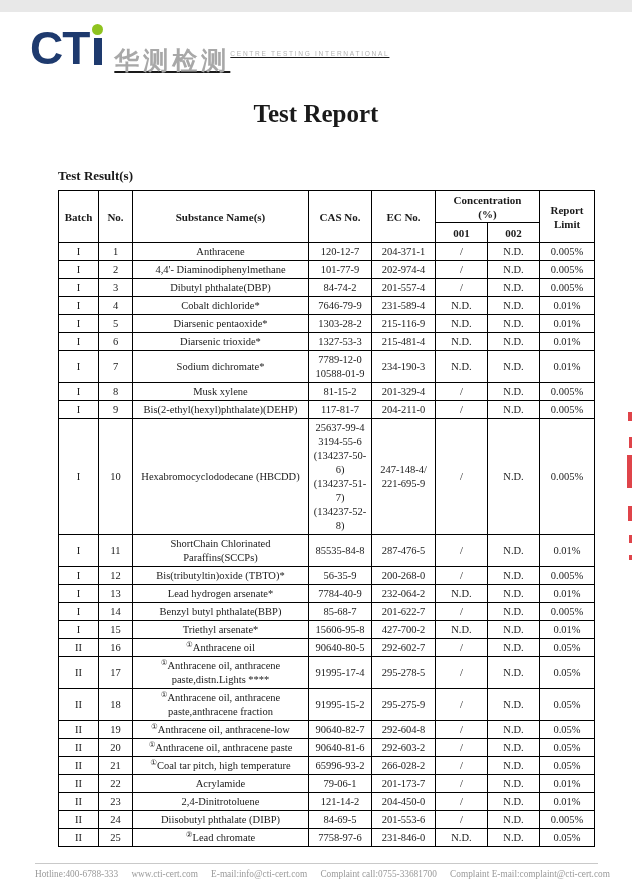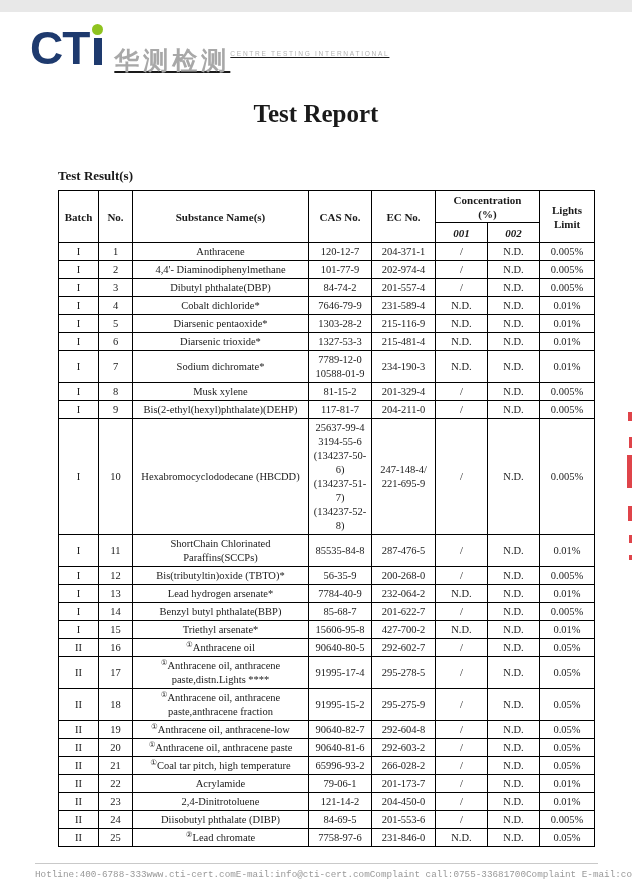--- a/index.html
+++ b/index.html
@@ -49,41 +49,41 @@
     position:absolute; top:178px; left:58px; width:536px;
     border-collapse:collapse; table-layout:fixed; font-size:10.5px;
   }
   table.results th, table.results td {
     border:1px solid #000; text-align:center; vertical-align:middle;
     padding:1.5px 2px; line-height:14px; white-space:pre-line;
     overflow:hidden;
   }
   table.results th { font-weight:bold; font-size:11px; }
   thead tr.main-head th { height:29px; }
-  thead tr.sub-head th { height:20px;font-style:italic; }
+  thead tr.sub-head th { height:20px; }
   td sup { font-size:7.5px; vertical-align:super; line-height:0; }
   col.c-batch{width:40px} col.c-no{width:34px} col.c-sub{width:176px}
   col.c-cas{width:63px} col.c-ec{width:64px} col.c-001{width:52px}
   col.c-002{width:52px} col.c-limit{width:55px}
 
   
   .stamp-fragment { position:absolute; background:var(--stamp-red,#d9232a); opacity:.85; }
   .sf1{right:0; top:400px; width:4px; height:9px;}
   .sf2{right:0; top:425px; width:3px; height:11px;}
   .sf3{right:0; top:443px; width:5px; height:33px;}
   .sf4{right:0; top:494px; width:4px; height:15px;}
   .sf5{right:0; top:523px; width:3px; height:8px;}
   .sf6{right:0; top:543px; width:3px; height:5px;}
 
   
   .footer-rule { position:absolute; top:851px; left:35px; right:34px; border-top:1px solid #c9c9c9; }
   .footer-text {
     position:absolute; top:857px; left:35px; right:22px;
     display:flex; justify-content:space-between;
-    font-family:Liberation Mono, monospace; font-size:9.3px; color:#999;
+    font-family:Liberation Serif, serif; font-size:9.3px; color:#999;
     white-space:nowrap;
   }
 </style>
 </head>
 <body>
 
 <div class="page">
 
   <div class="logo">
     <div class="logo-row">
@@ -117,21 +117,21 @@
     </colgroup>
     <thead>
       <tr class="main-head">
         <th rowspan="2">Batch</th>
         <th rowspan="2">No.</th>
         <th rowspan="2">Substance Name(s)</th>
         <th rowspan="2">CAS No.</th>
         <th rowspan="2">EC No.</th>
         <th colspan="2">Concentration
 (%)</th>
-        <th rowspan="2">Lights Limit</th>
+        <th rowspan="2">Report Limit</th>
       </tr>
       <tr class="sub-head">
         <th>001</th>
         <th>002</th>
       </tr>
     </thead>
     <tbody>
         <tr>
       <td>I</td>
       <td>1</td>

